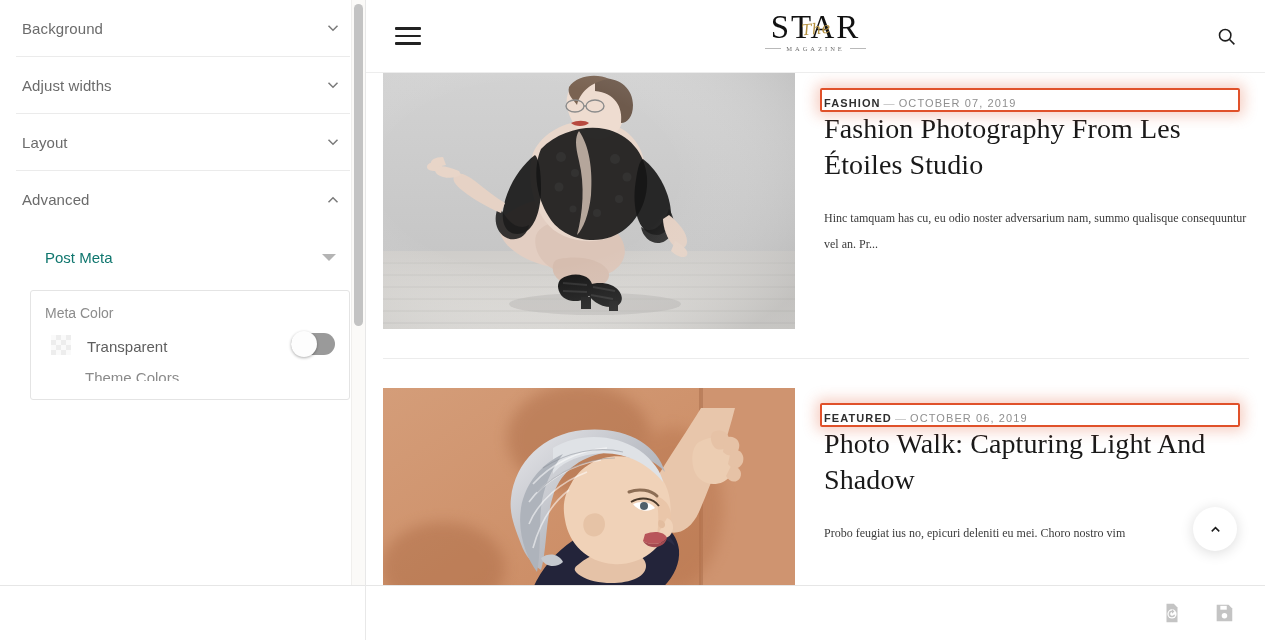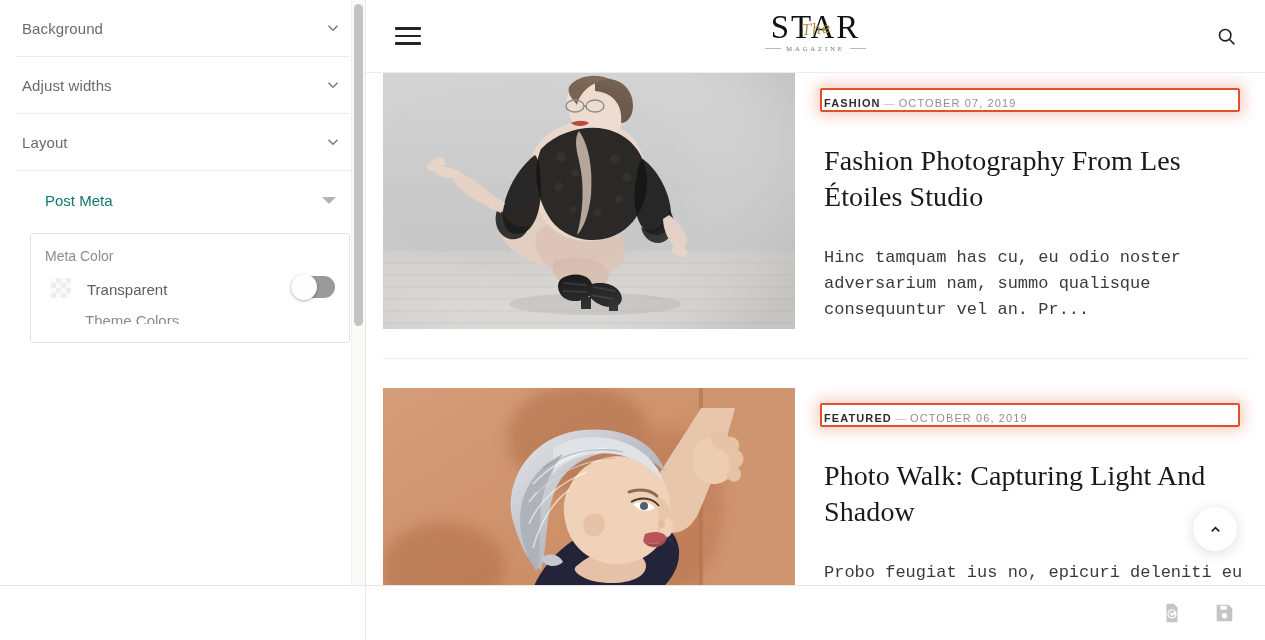--- a/index.html
+++ b/index.html
@@ -303,30 +303,30 @@
     border-radius: 2px;
     box-shadow: 0 0 14px 4px rgba(224,81,42,.28);
     pointer-events: none;
   }
 
   .post-title {
     font-family: "Liberation Serif", serif;
     font-size: 28px;
     line-height: 36px;
     color: #191919;
-    margin-top: 32px;
+    margin-top: 0;
     font-weight: normal;
     letter-spacing: .1px;
   }
   .post-excerpt {
-    font-family: Liberation Mono, monospace;
-    font-size: 17px;
+    font-family: Liberation Serif, serif;
+    font-size: 12px;
     line-height: 26px;
     color: #3b3b3b;
-    margin-top: 30px;
+    margin-top: 22px;
   }
   .post-actions {
     display: flex;
     align-items: center;
     margin-top: 26px;
   }
   .act-box {
     width: 40px; height: 40px;
     border: 1px solid #e6e6e6;
     display: flex; align-items: center; justify-content: center;
@@ -413,20 +413,28 @@
 
       <div class="accordion-row">
         <span class="acc-label">Layout</span>
         <span class="chev">
           <svg width="18" height="18" viewBox="0 0 24 24" fill="none" stroke="currentColor" stroke-width="2">
               <polyline points="6 9 12 15 18 9"></polyline>
             </svg>
         </span>
       </div>
 
+      <div class="accordion-row acc-row-open">
+        <span class="acc-label">Advanced</span>
+        <span class="chev">
+          <svg width="18" height="18" viewBox="0 0 24 24" fill="none" stroke="currentColor" stroke-width="2">
+              <polyline points="18 15 12 9 6 15"></polyline>
+            </svg>
+        </span>
+      </div>
 
       <div class="adv-body">
 
         <div class="select-row">
           <span class="sel-value">Post Meta</span>
           <span class="caret"></span>
         </div>
 
 
         <div class="card">

